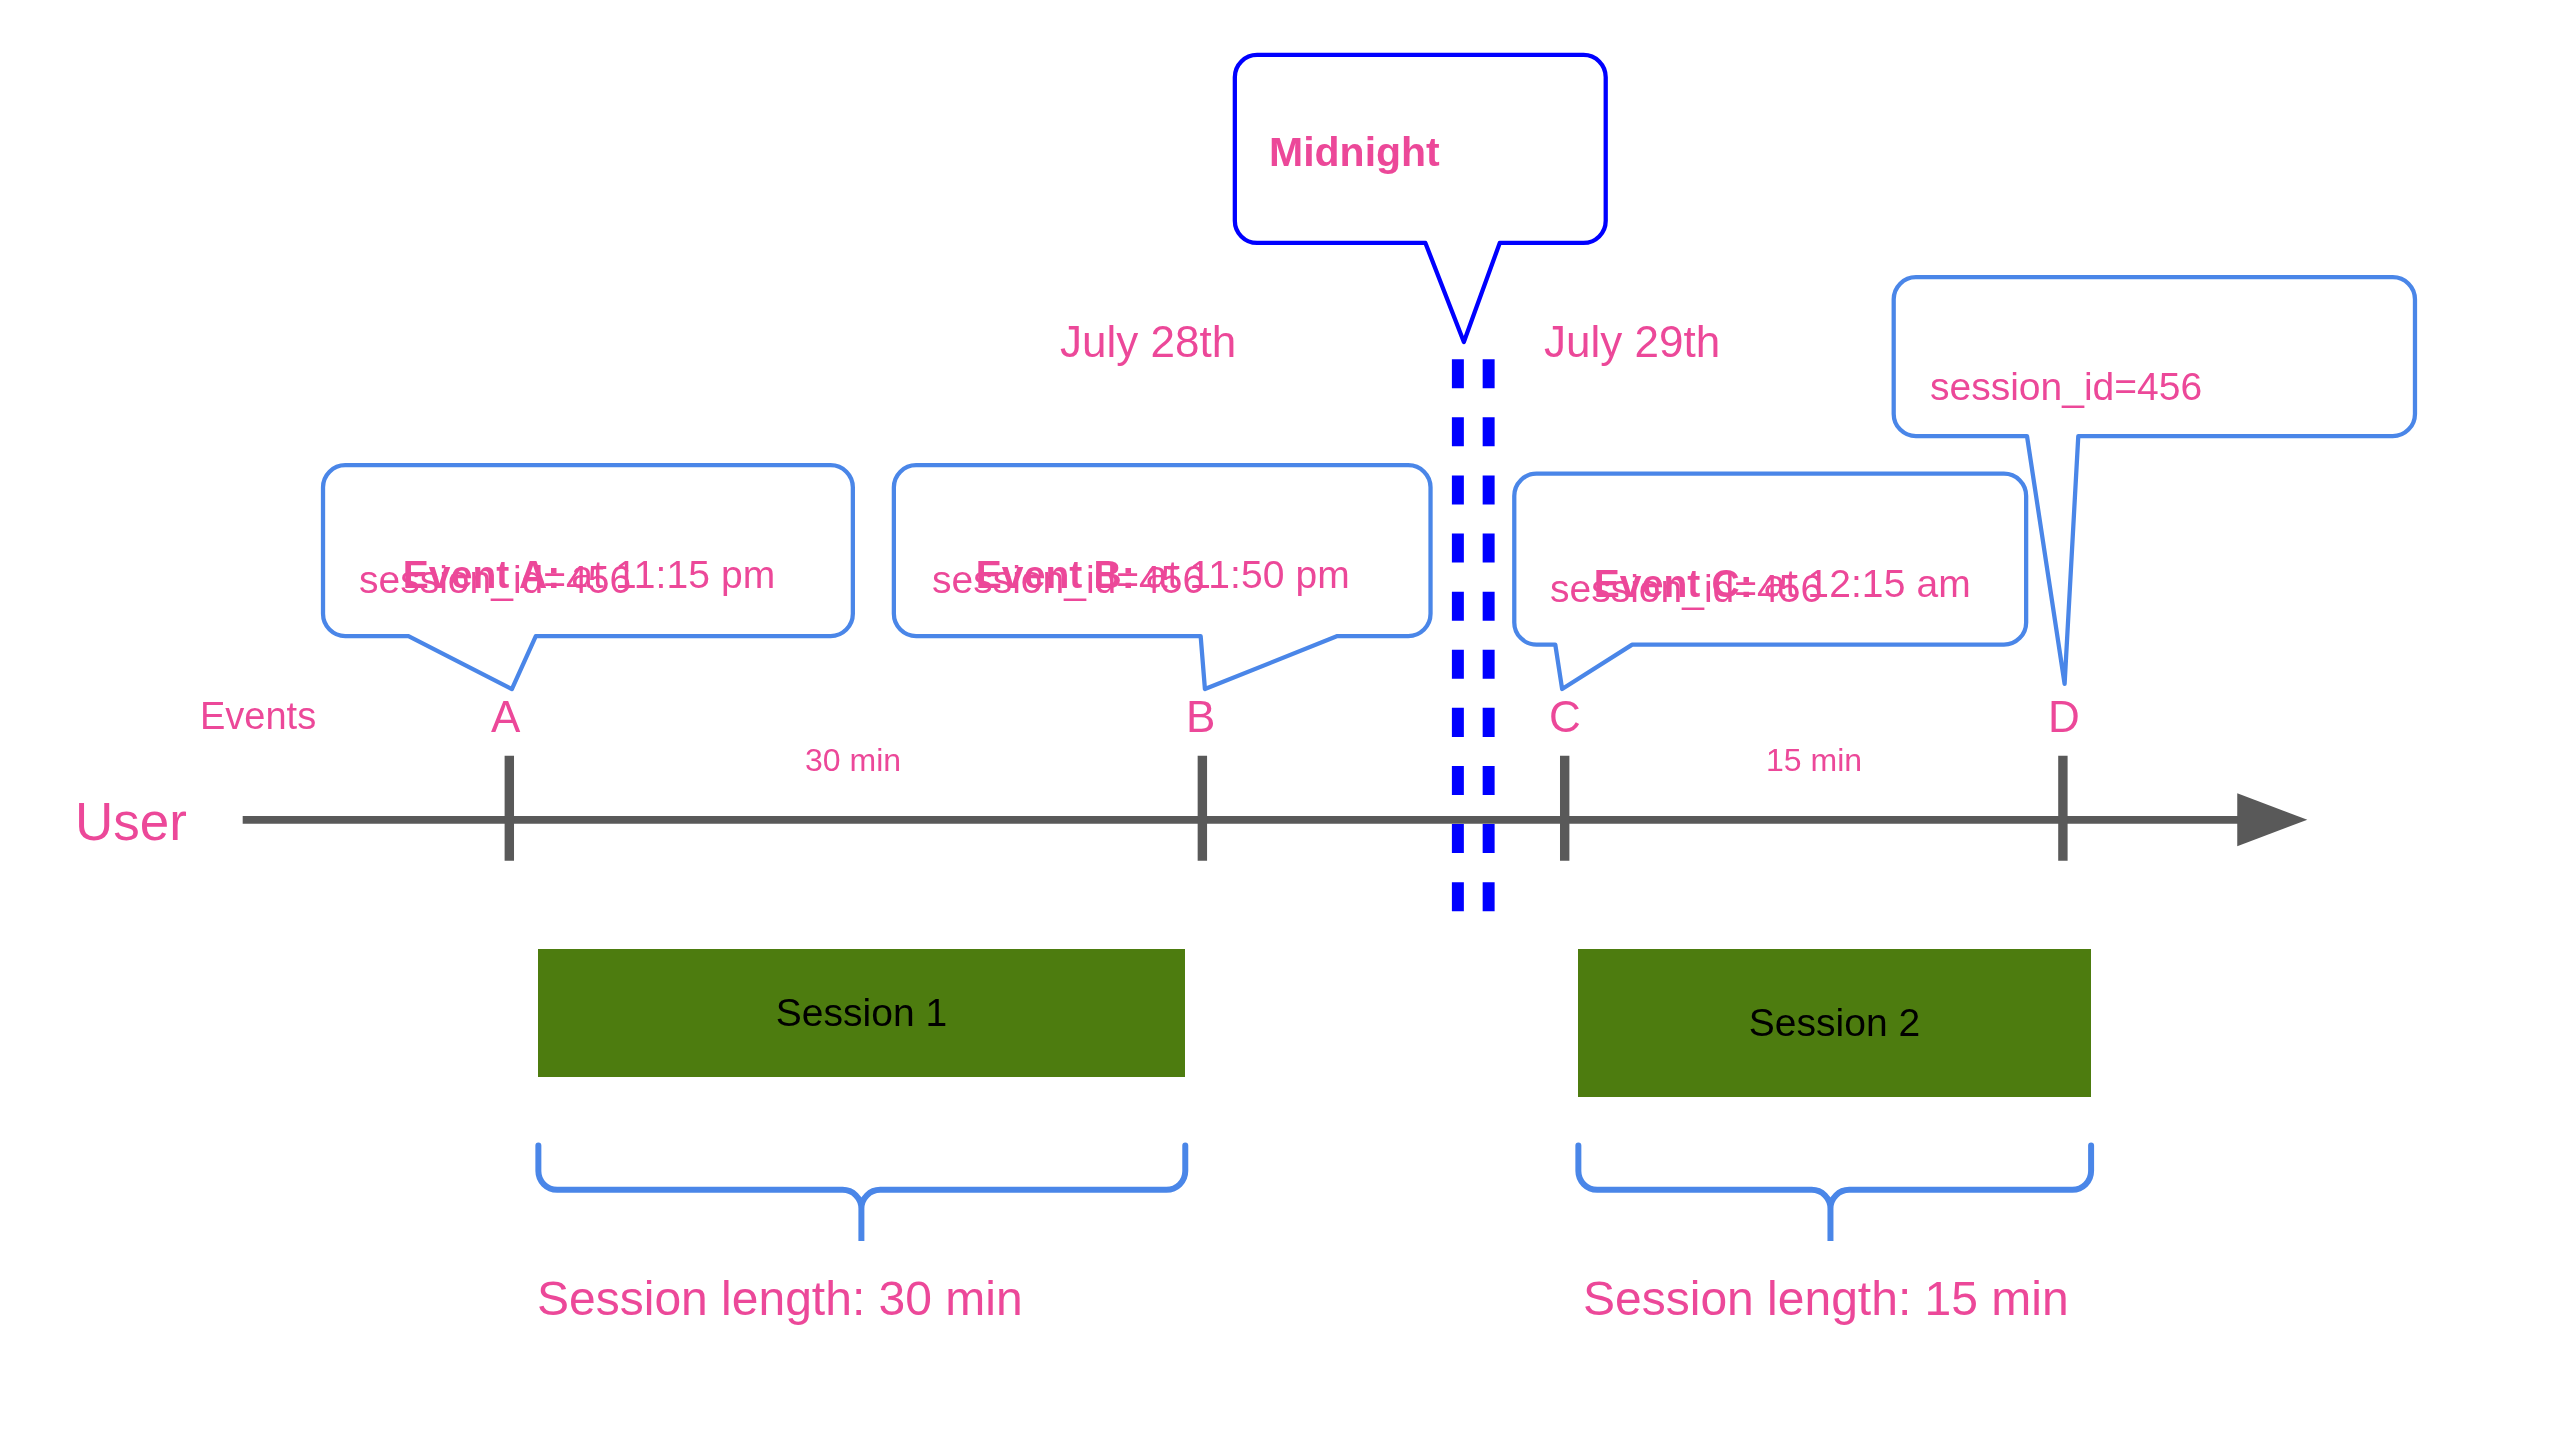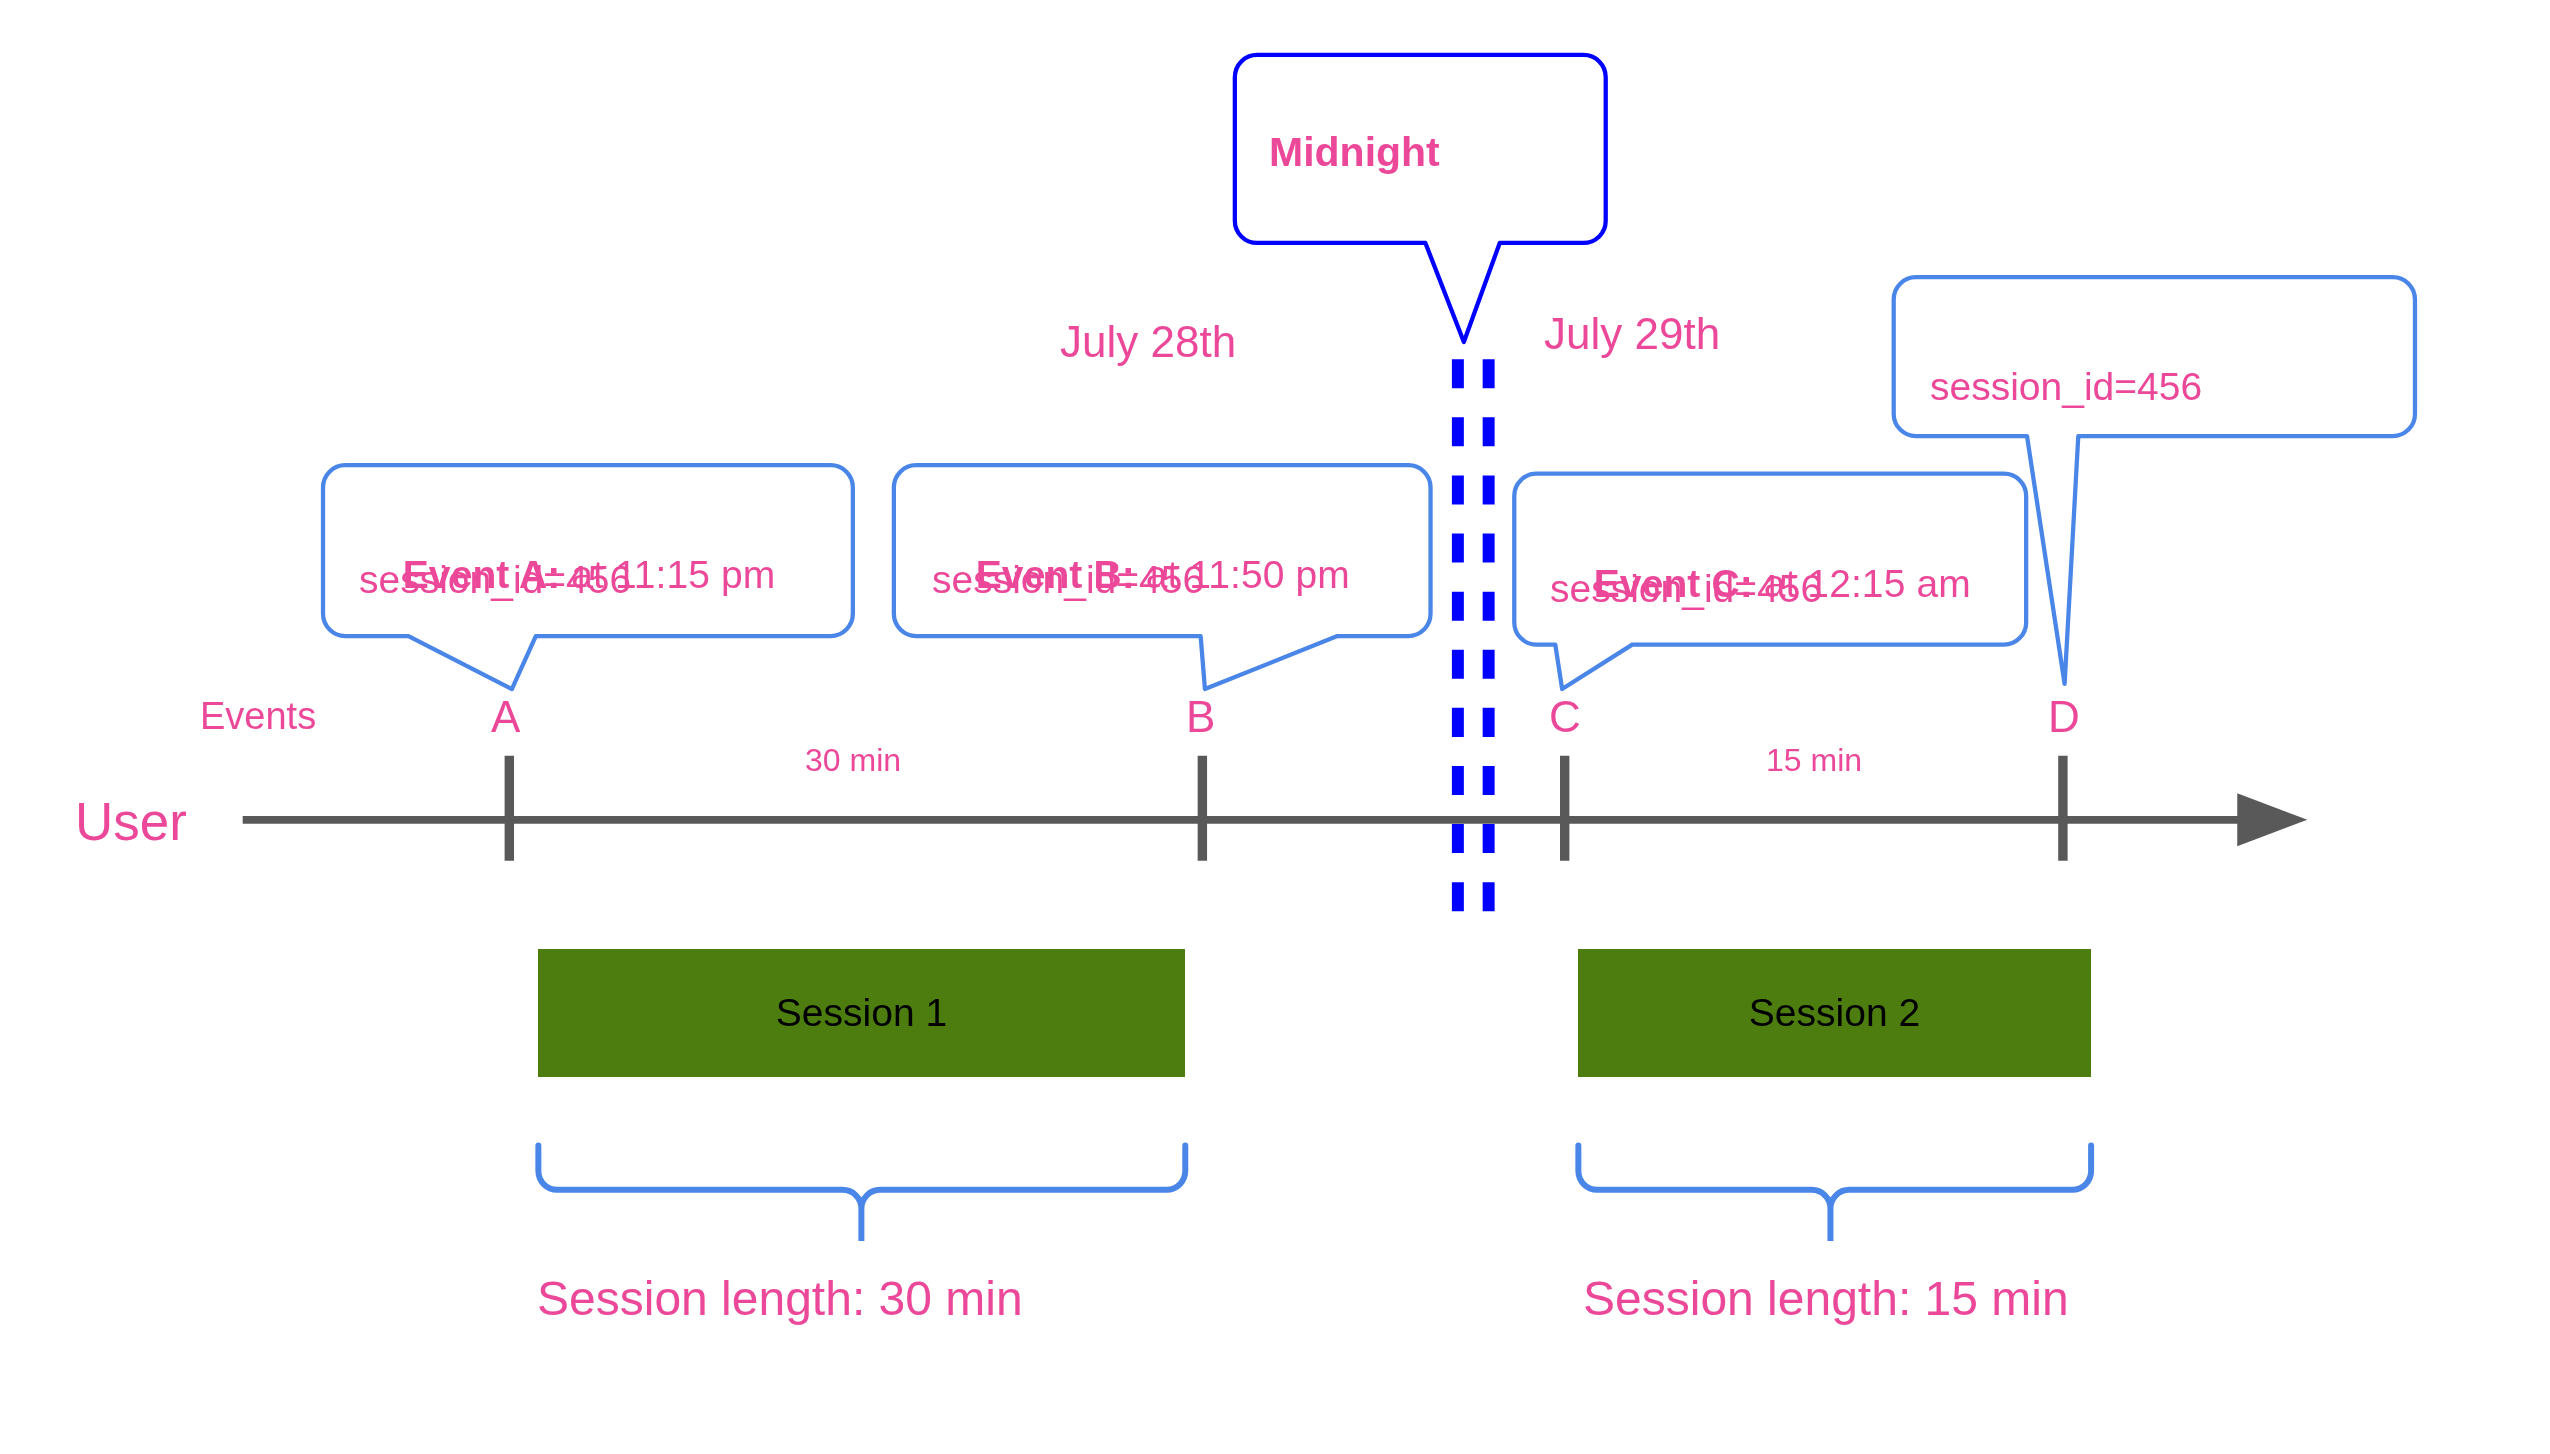--- a/index.html
+++ b/index.html
@@ -179,21 +179,21 @@
              L 2142 1414
              a 22 22 0 0 1 22 -22
              L 2425 1392
              a 22 22 0 0 0 22 -22
              L 2447 1340" fill="none" stroke="#4a86e8" stroke-width="7" stroke-linecap="round"></path>
   </svg>
 
   <div class="txt midnight-text" style="left:1269px; top:128px;">Midnight</div>
 
   <div class="txt day-label" style="left:1032px; top:316px;margin-left:28px;">July 28th</div>
-  <div class="txt day-label" style="left:1544px; top:308px;">July 29th</div>
+  <div class="txt day-label" style="left:1544px; top:316px;">July 29th</div>
 
   <div class="txt callout-text" style="left:359px; top:506px;">
     <span class="lbl">Event A:</span><span> at 11:15 pm</span>
   </div>
   <div class="txt callout-line2" style="left:359px; top:557px;">session_id=456</div>
 
   <div class="txt callout-text" style="left:932px; top:506px;">
     <span class="lbl">Event B:</span><span> at 11:50 pm</span>
   </div>
   <div class="txt callout-line2" style="left:932px; top:557px;">session_id=456</div>
@@ -212,21 +212,21 @@
   <div class="txt tick-label" style="left:1186px; top:691px;">B</div>
   <div class="txt tick-label" style="left:1549px; top:691px;">C</div>
   <div class="txt tick-label" style="left:2048px; top:691px;">D</div>
 
   <div class="txt gap-label" style="left:805px; top:742px;">30 min</div>
   <div class="txt gap-label" style="left:1766px; top:742px;">15 min</div>
 
   <div class="session-box" style="left:538px; top:949px; width:647px; height:128px;">
     <span>Session 1</span>
   </div>
-  <div class="session-box" style="left:1578px; top:949px; width:513px; height:128px;">
+  <div class="session-box" style="left:1578px; top:949px; width:513px; height:148px;">
     <span>Session 2</span>
   </div>
 
   <div class="txt brace-label" style="left:537px; top:1271px;">Session length: 30 min</div>
   <div class="txt brace-label" style="left:1583px; top:1271px;">Session length: 15 min</div>
 
 </div>
 
 
 </body></html>

